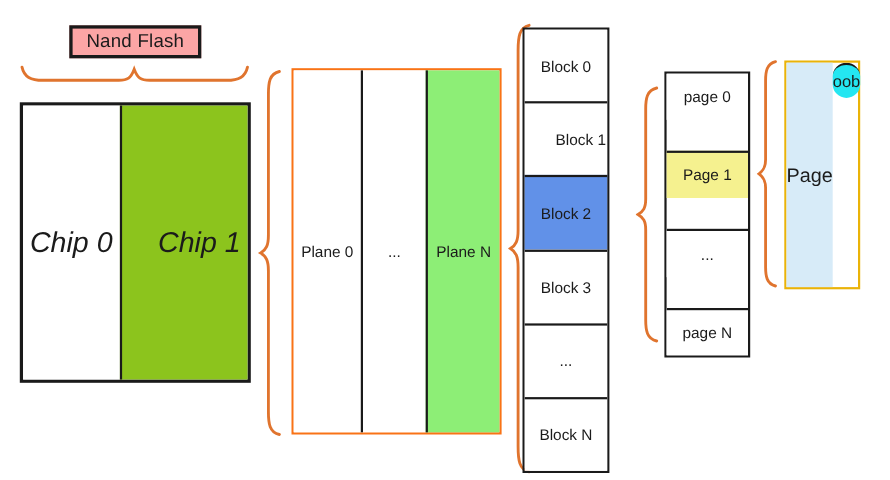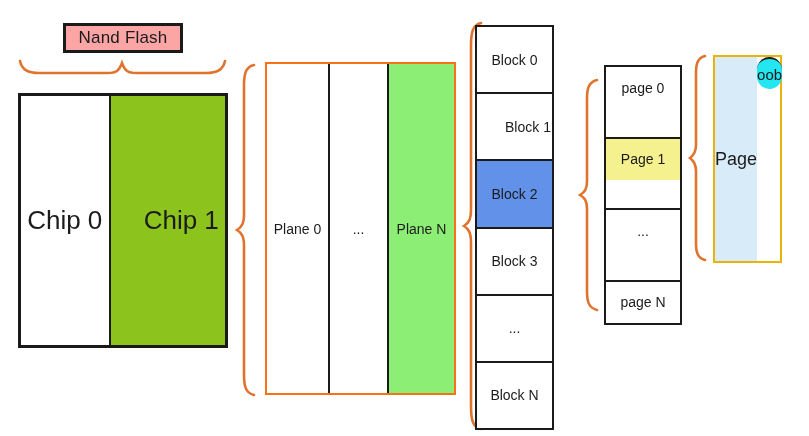--- a/index.html
+++ b/index.html
@@ -6,21 +6,21 @@
   body{font-family:"Liberation Sans","DejaVu Sans",sans-serif;color:#1b1b1b;}
   #canvas{position:relative;width:809px;height:436px;background:#ffffff;overflow:hidden;}
   .abs{position:absolute;box-sizing:border-box;}
   .center{display:flex;align-items:center;justify-content:center;}
 
   
   .nand-label{left:63px;top:23px;width:120px;height:30px;border:3px solid #1a1a1a;
               font-size:17px;letter-spacing:.2px;}
 
   
-  .chip-box{left:18px;top:93px;width:210px;height:255px;border:3px solid #1a1a1a;display:flex;}
+  .chip-box{left:18px;top:93px;width:210px;height:255px;border:3px solid #1a1a1a;display:flex;font-style:italic;}
   .chip-cell{flex:1;display:flex;align-items:center;justify-content:center;font-size:26px;}
   .chip-cell.second{border-left:2px solid #1a1a1a;padding-left:27px;}
 
   
   .plane-box{left:265px;top:62px;width:191px;height:333px;border:2px solid #f97316;display:flex;}
   .plane-cell{display:flex;align-items:center;justify-content:center;font-size:14px;}
   .plane-cell.c0{width:61px;}
   .plane-cell.c1{width:57px;border-left:2px solid #1a1a1a;}
   .plane-cell.c2{flex:1;border-left:2px solid #1a1a1a;}
 

